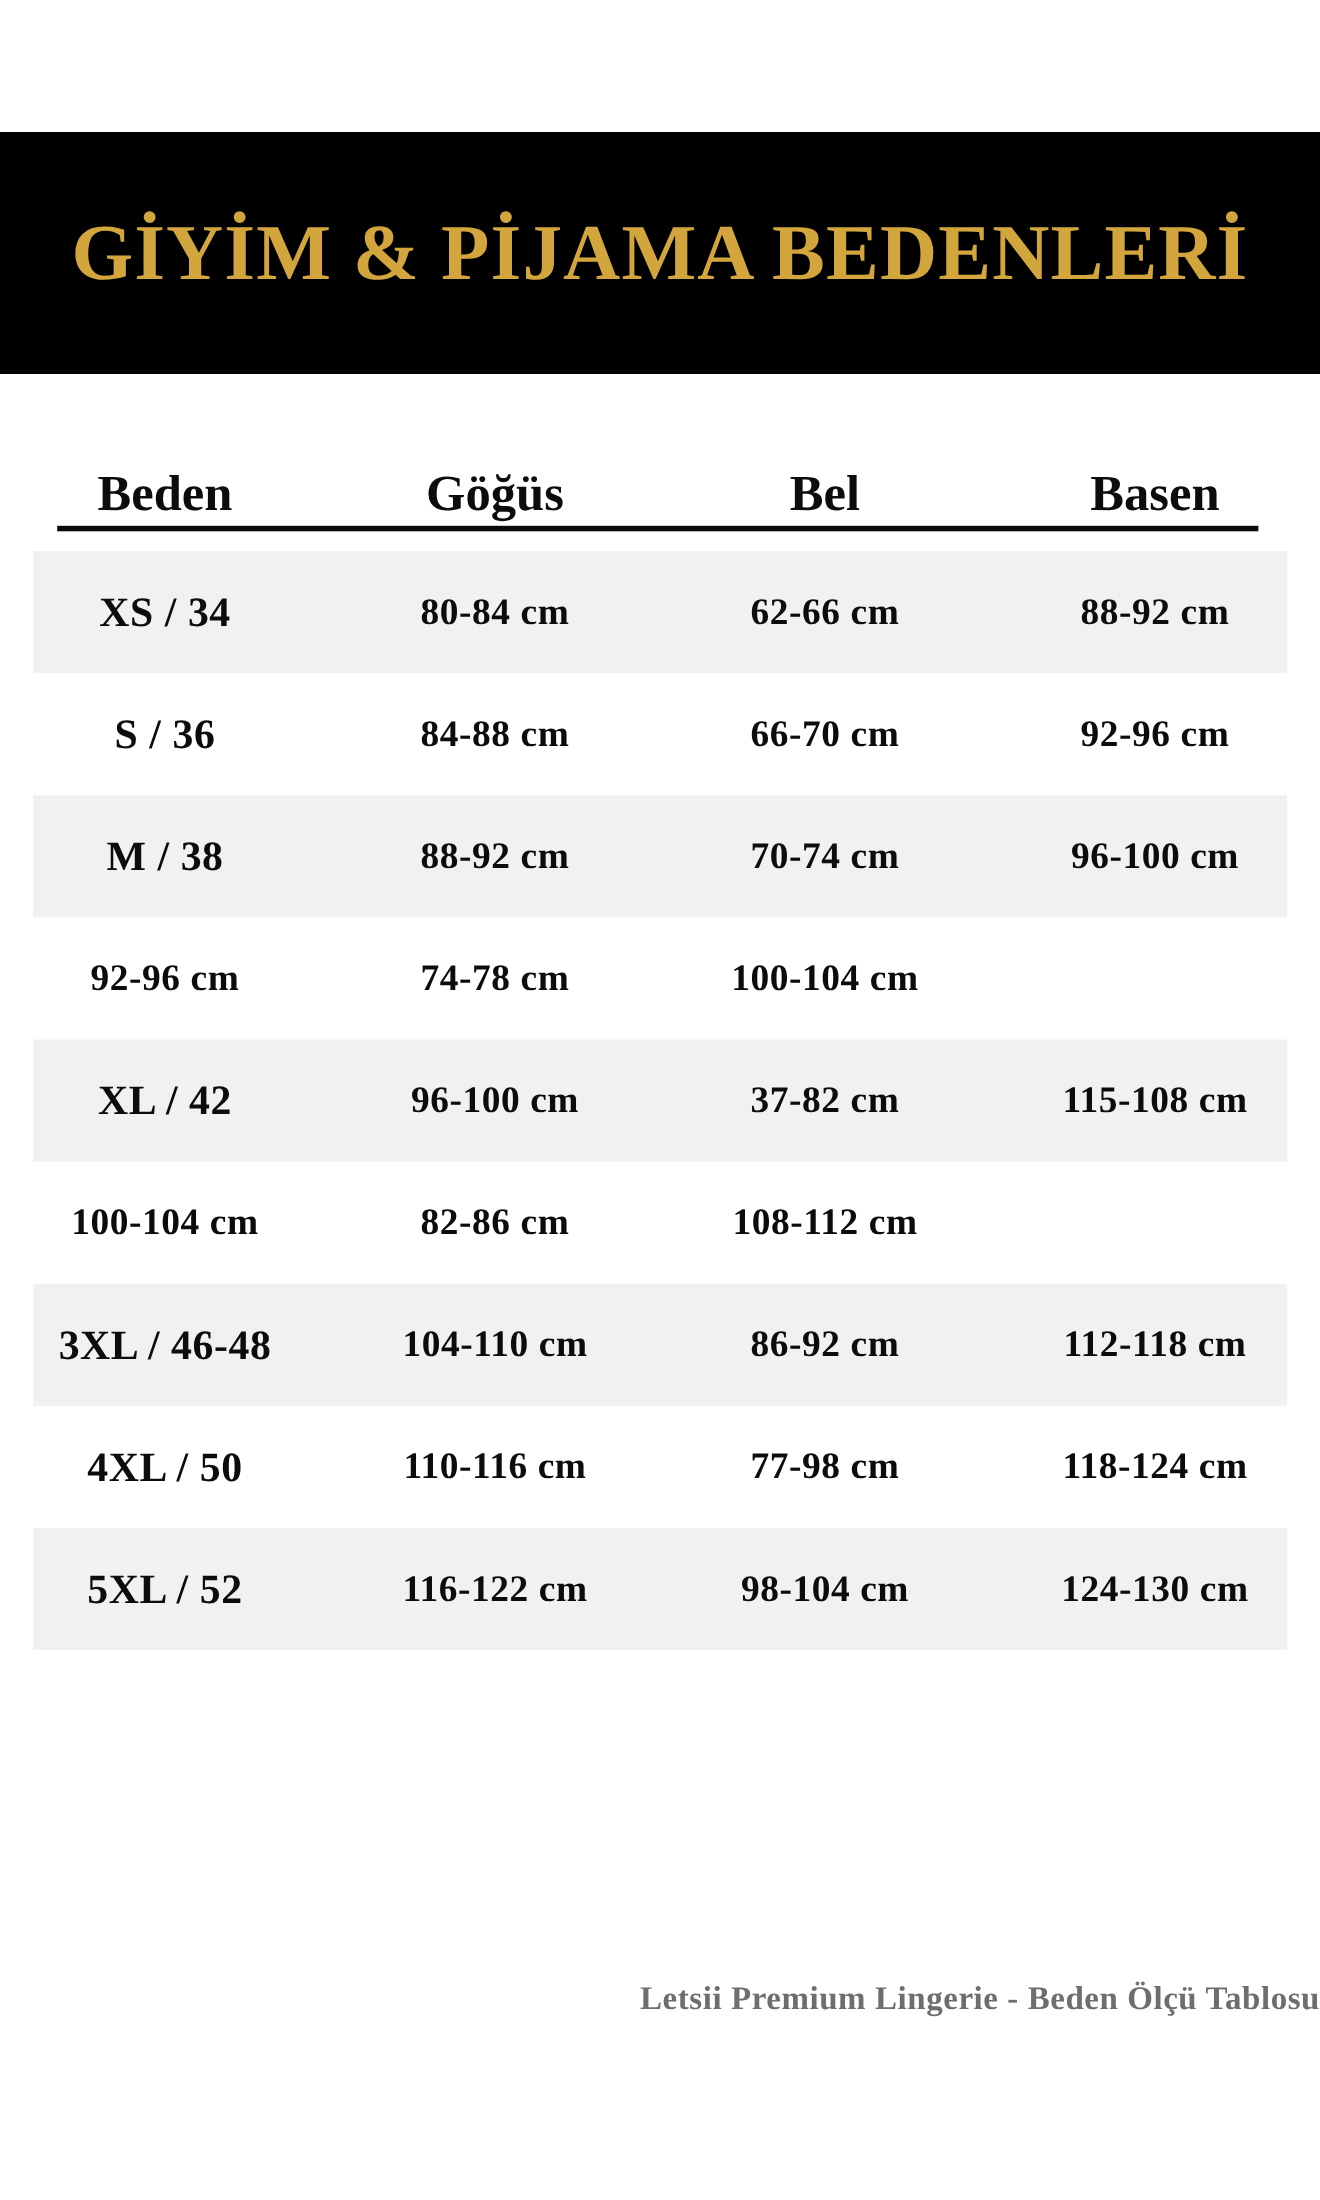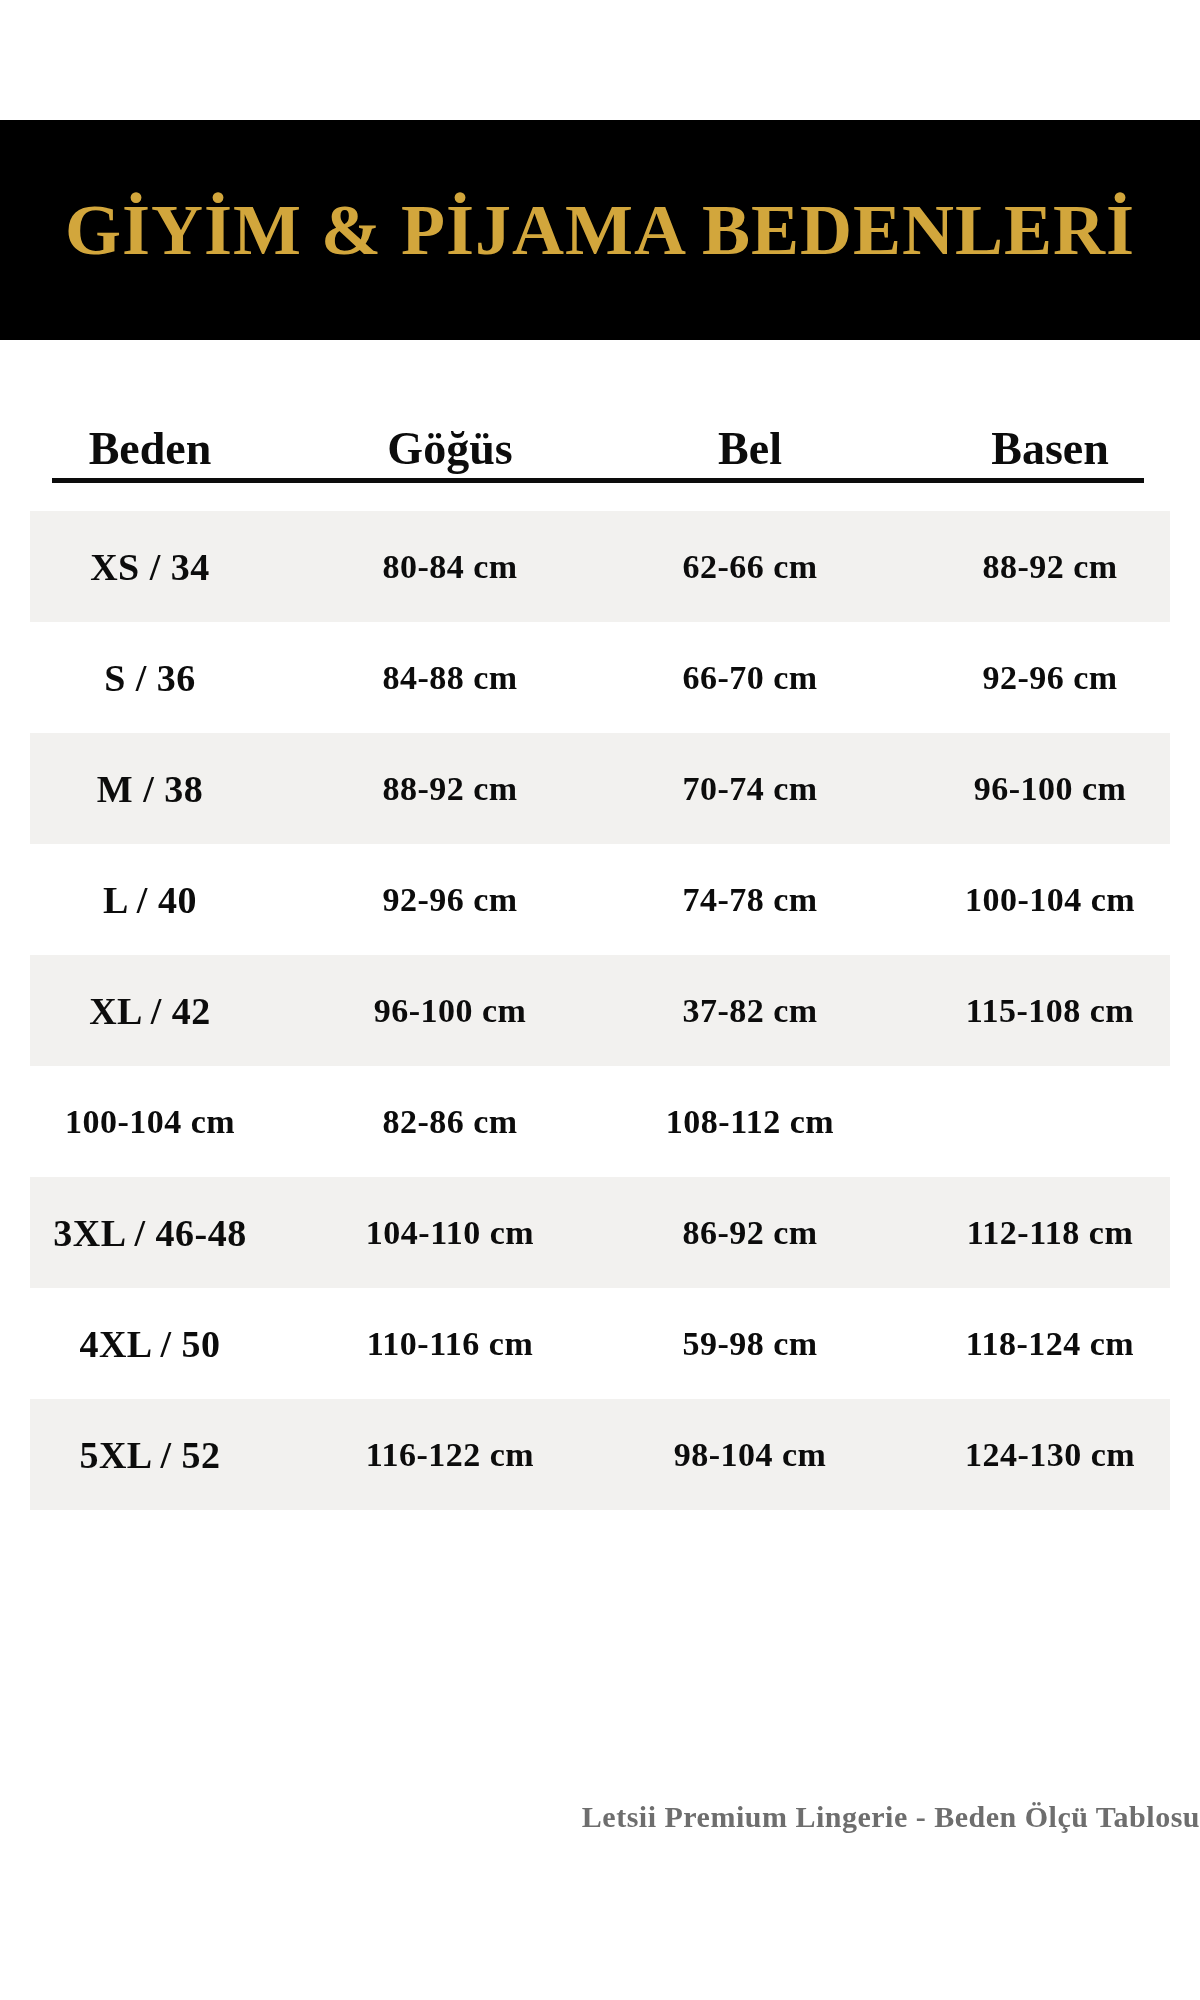--- a/index.html
+++ b/index.html
@@ -45,21 +45,21 @@
     width: 25%;
     text-align: center;
     font-size: 46px;
     font-weight: 700;
     color: var(--ink, #0c0c0c);
   }
   .header-rule {
     margin: 3px 56px 0 52px;
     border-top: 5px solid var(--ink, #0c0c0c);
   }
-  .tbody { margin-top: 28px; }
+  .tbody { margin-top: 18px; }
   .trow {
     position: relative;
     display: flex;
     height: 111px;
     align-items: center;
   }
   .trow.striped::before {
     content: "";
     position: absolute;
     left: 30px;
@@ -123,21 +123,20 @@
       <div class="cell">66-70 cm</div>
       <div class="cell">92-96 cm</div>
     </div>
     <div class="trow striped">
       <div class="cell size">M / 38</div>
       <div class="cell">88-92 cm</div>
       <div class="cell">70-74 cm</div>
       <div class="cell">96-100 cm</div>
     </div>
     <div class="trow">
-      <div class="cell size">L / 40</div>
       <div class="cell">92-96 cm</div>
       <div class="cell">74-78 cm</div>
       <div class="cell">100-104 cm</div>
     </div>
     <div class="trow striped">
       <div class="cell size">XL / 42</div>
       <div class="cell">96-100 cm</div>
       <div class="cell">37-82 cm</div>
       <div class="cell">115-108 cm</div>
     </div>
@@ -148,21 +147,21 @@
     </div>
     <div class="trow striped">
       <div class="cell size">3XL / 46-48</div>
       <div class="cell">104-110 cm</div>
       <div class="cell">86-92 cm</div>
       <div class="cell">112-118 cm</div>
     </div>
     <div class="trow">
       <div class="cell size">4XL / 50</div>
       <div class="cell">110-116 cm</div>
-      <div class="cell">59-98 cm</div>
+      <div class="cell">77-98 cm</div>
       <div class="cell">118-124 cm</div>
     </div>
     <div class="trow striped">
       <div class="cell size">5XL / 52</div>
       <div class="cell">116-122 cm</div>
       <div class="cell">98-104 cm</div>
       <div class="cell">124-130 cm</div>
     </div>
   </div>
 </section>

